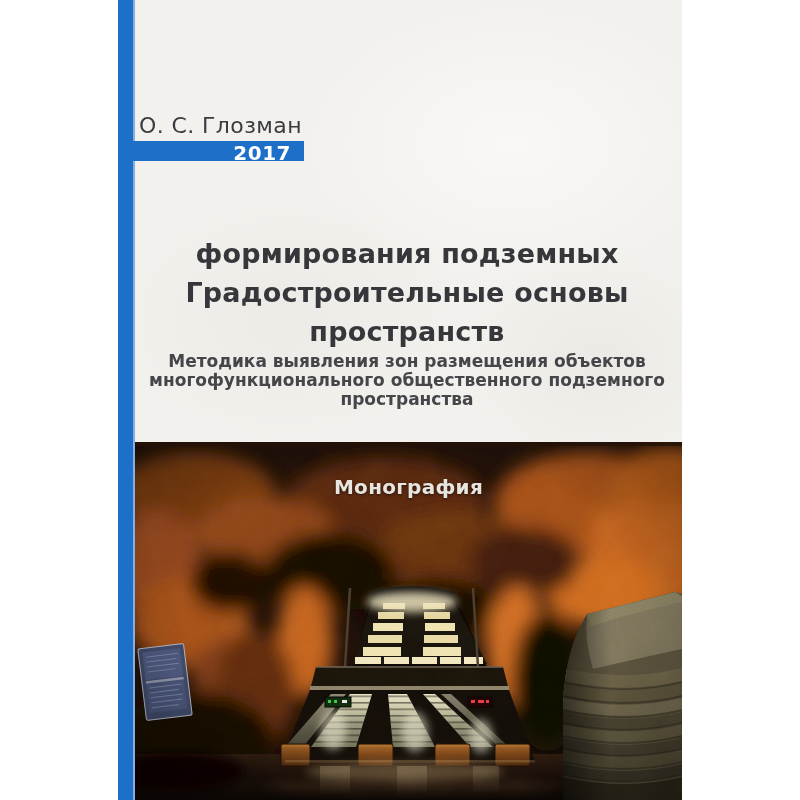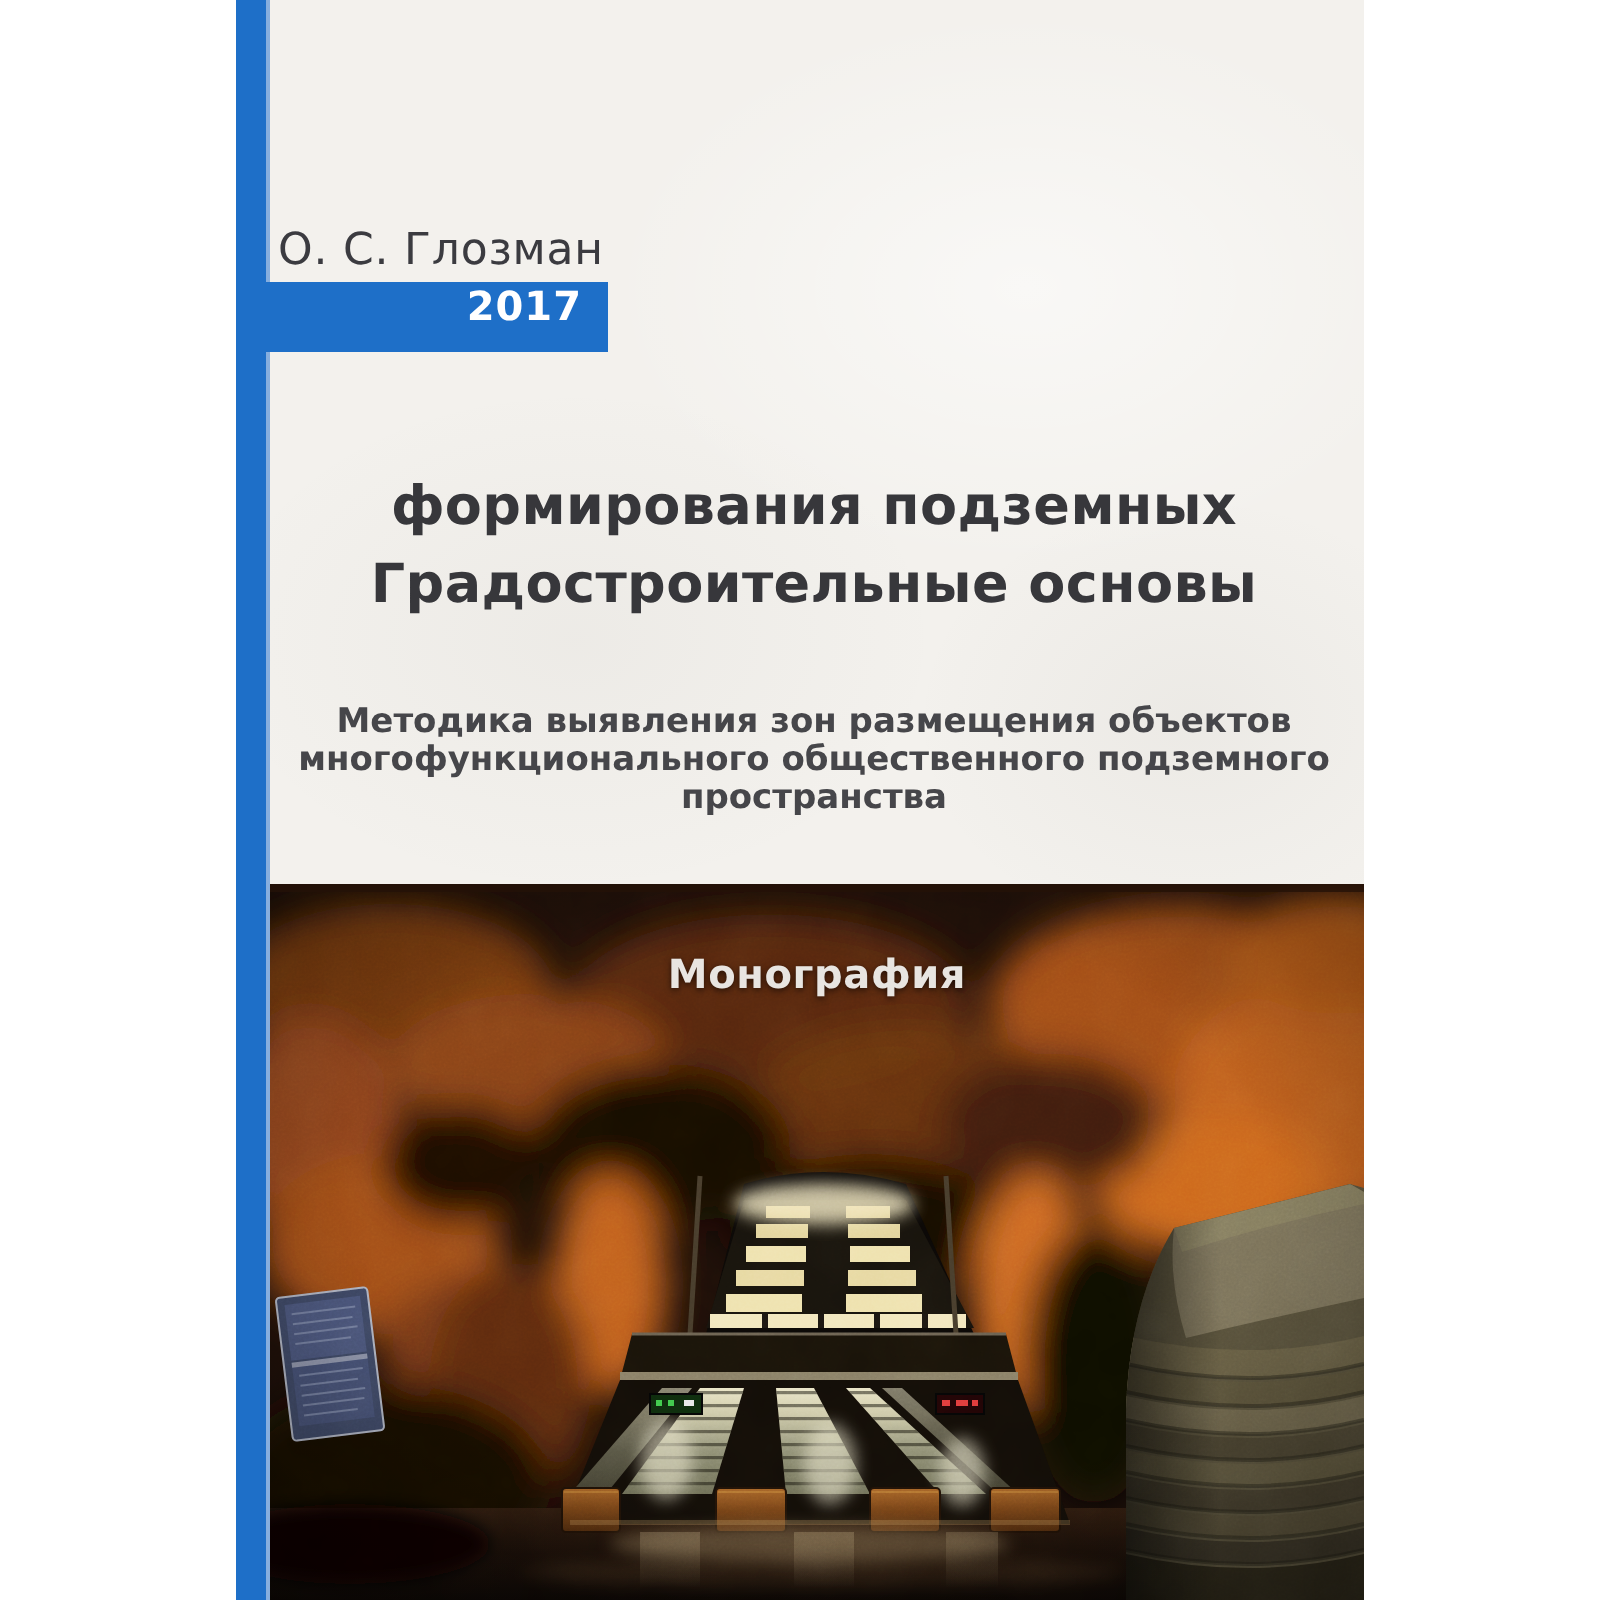--- a/index.html
+++ b/index.html
@@ -18,21 +18,21 @@
   }
   .spine-stripe{
     position:absolute;left:0;top:0;width:15px;height:800px;
     background:#1e6fc8;border-right:2px solid #86aede;
   }
   .author{
     position:absolute;left:21px;top:95px;
     font-size:22px;color:#3b3b40;letter-spacing:.4px;white-space:nowrap;margin-top:18px;
   }
   .year-band{
-    position:absolute;left:15px;top:141px;width:171px;height:35px;
+    position:absolute;left:15px;top:141px;width:171px;height:20px;
     background:#1e6fc8;text-align:right;
   }
   .year-band span{
     display:inline-block;padding-right:13px;line-height:25px;
     font-size:20px;font-weight:bold;color:#ffffff;letter-spacing:.5px;
   }
   .title{
     position:absolute;left:0;right:0;top:234px;text-align:center;
     transform:translateX(7px);
     font-size:27px;font-weight:bold;line-height:39px;color:#37373b;
@@ -63,20 +63,21 @@
 
   <div class="author">О. С. Глозман</div>
 
   <div class="year-band">
     <span>2017</span>
   </div>
 
   <div class="title">
     <div>формирования подземных</div>
     <div>Градостроительные основы</div>
+    <div>пространств</div>
   </div>
 
   <div class="subtitle">
     <div>Методика выявления зон размещения объектов</div>
     <div>многофункционального общественного подземного пространства</div>
   </div>
 
   <div class="cover-photo">
     <svg width="547" height="358" viewBox="0 0 547 358">
       <defs>

